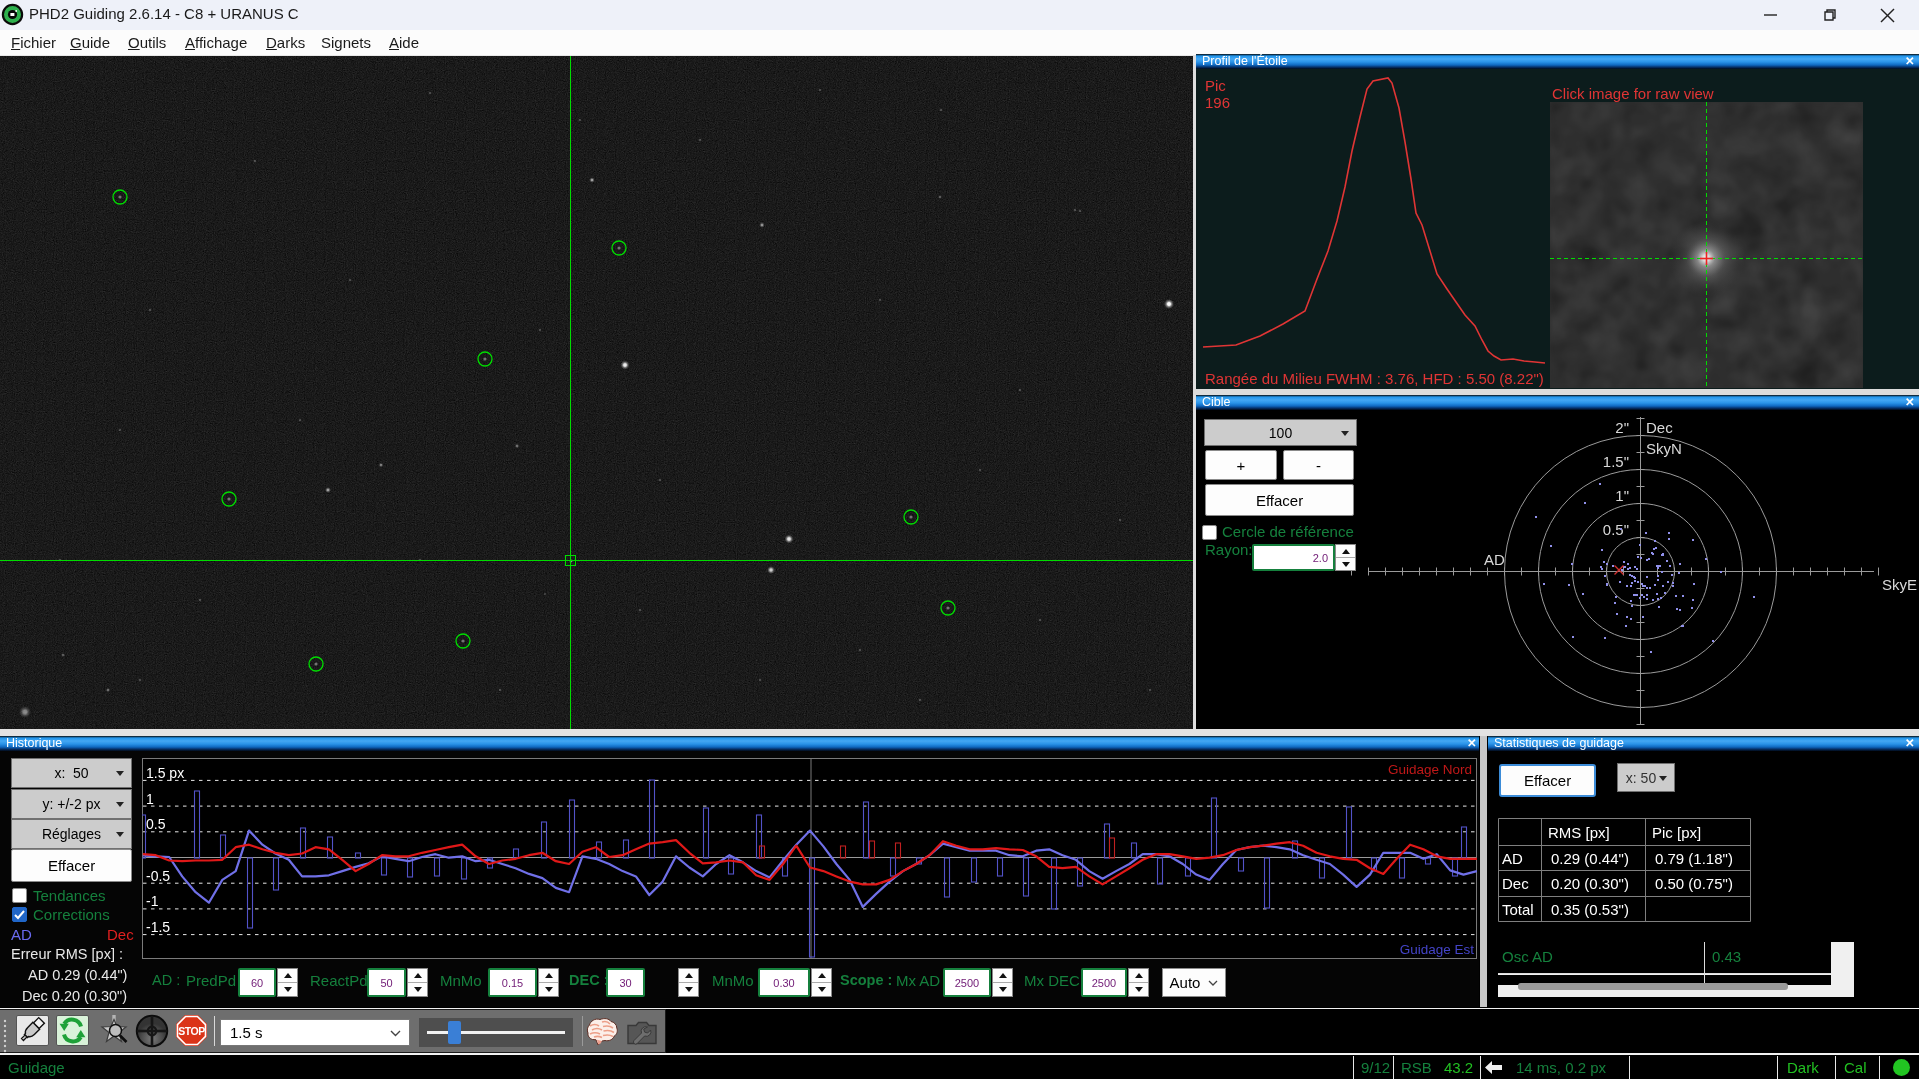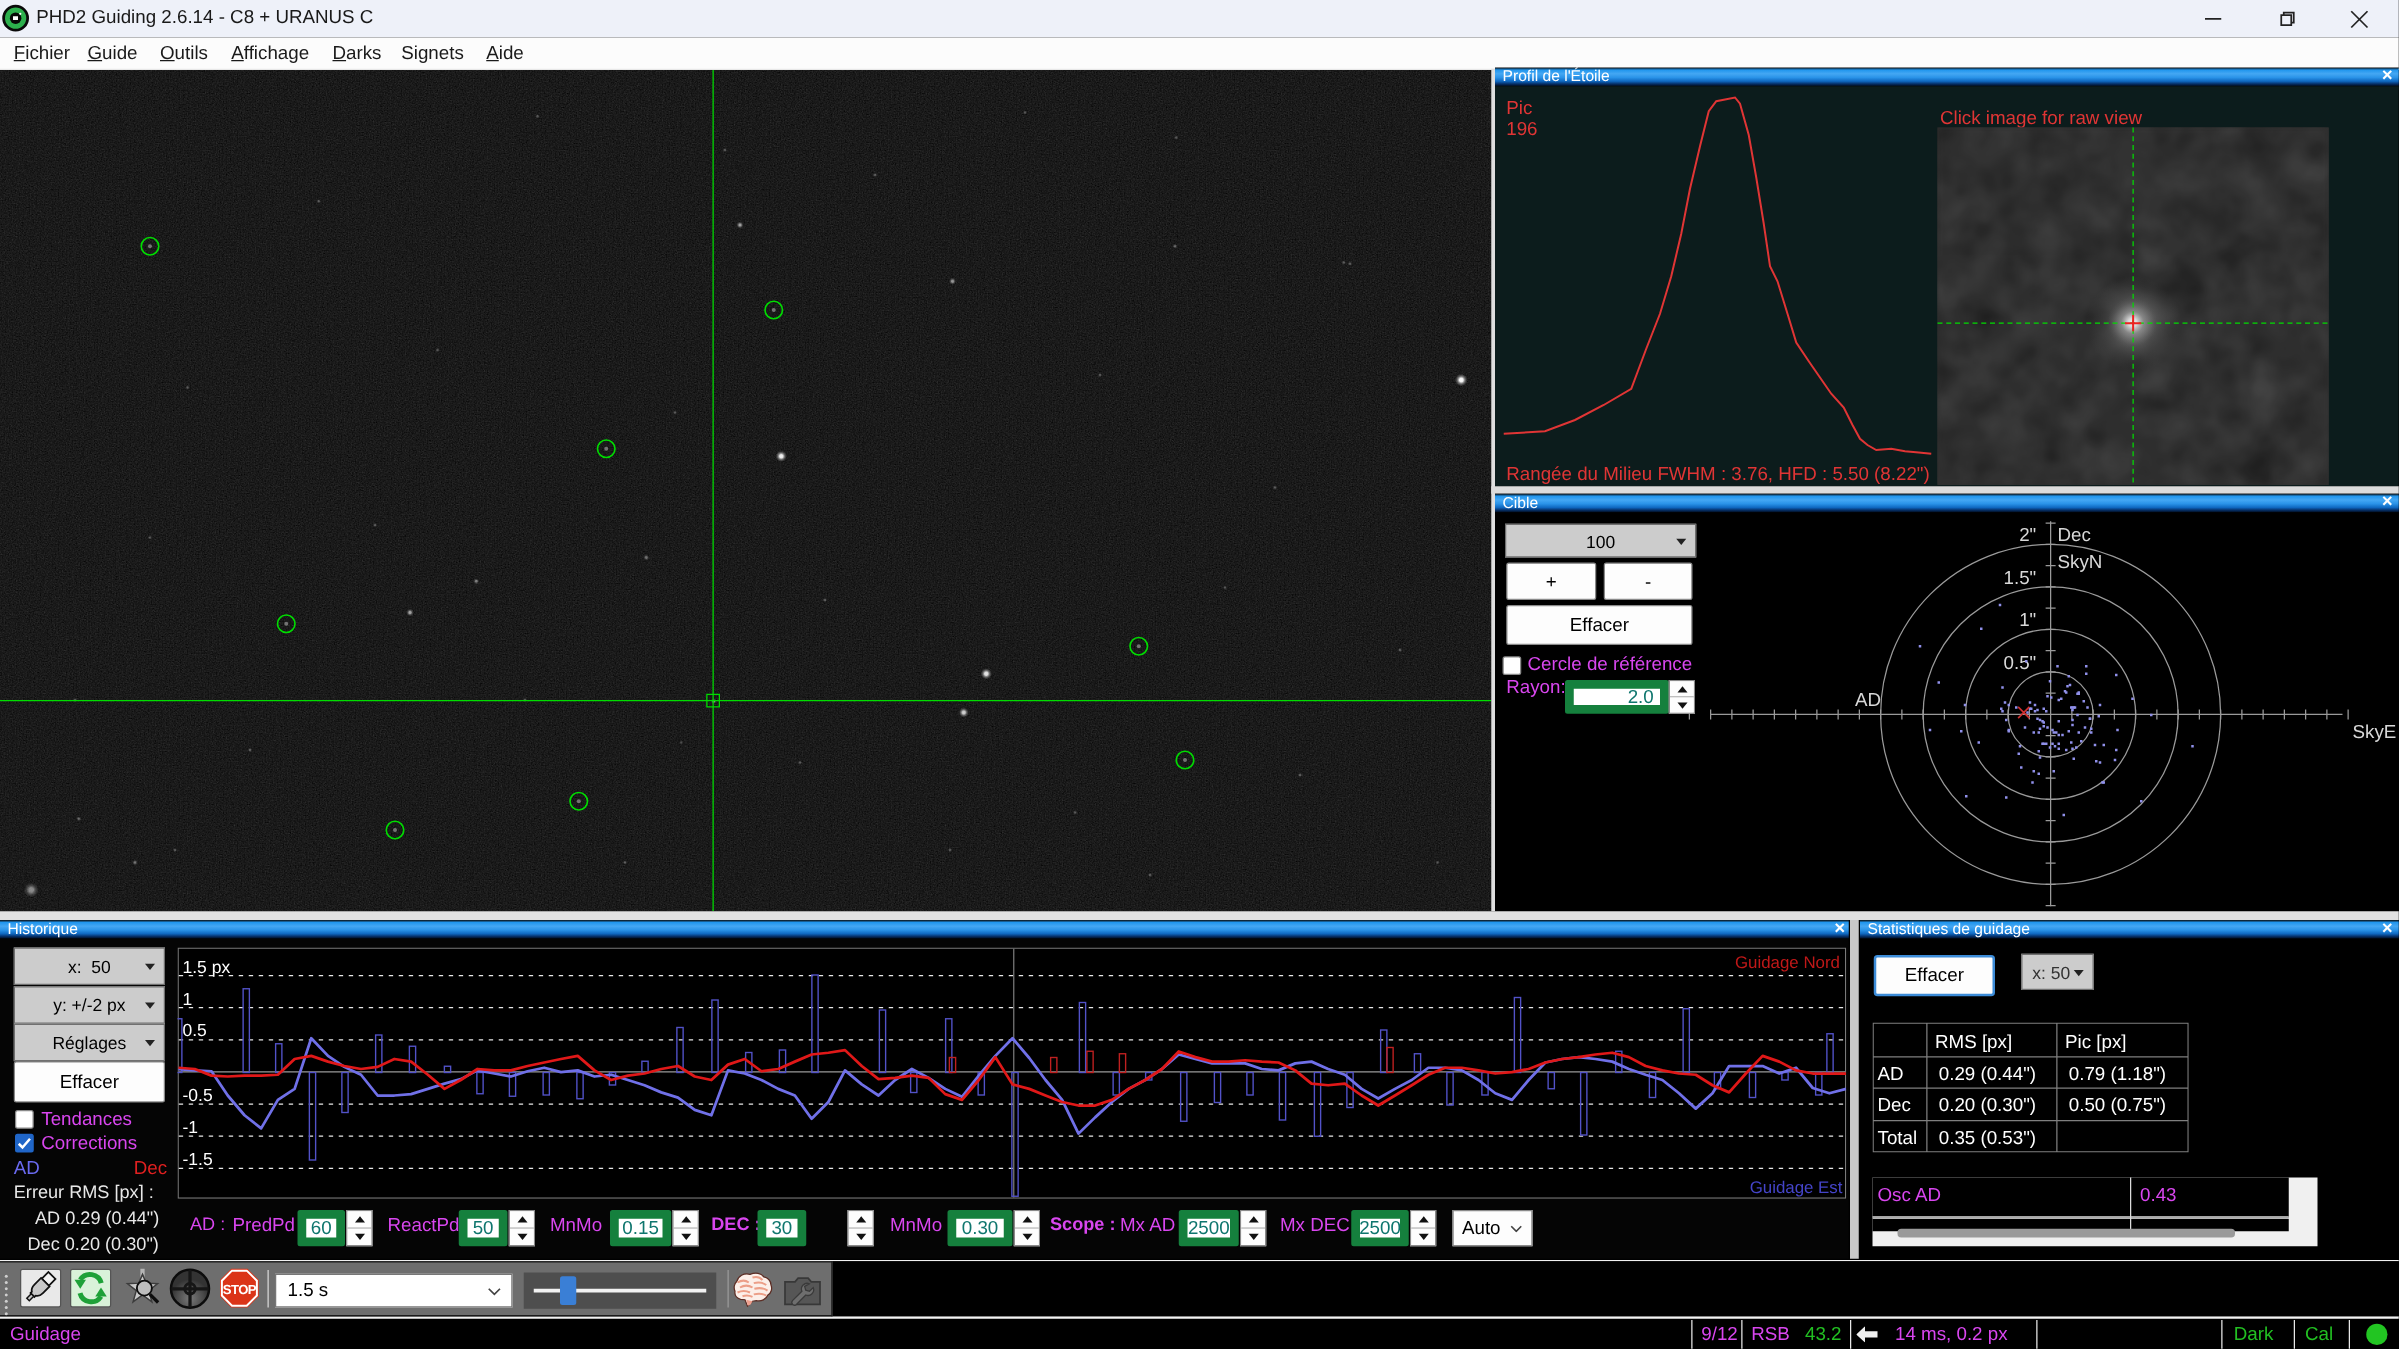--- a/index.html
+++ b/index.html
@@ -7,28 +7,28 @@
 .abs{position:absolute}
 .cap{position:absolute;height:15px;color:#fff;font-size:12.5px;line-height:14px;
  background:linear-gradient(180deg,#0a0a0a 0px,#2196ee 2px,#44a7f3 5px,#2a93e8 8px,#0f68c0 11px,#06336e 13px,#010a18 15px);
  padding-left:6px;}
 .capx{position:absolute;top:0px;color:#fff;font-size:11.5px;font-weight:bold}
 .greybtn{position:absolute;background:#cccccc;border:1px solid #707070;color:#000;
  display:flex;align-items:center;justify-content:center;font-size:14px}
 .whitebtn{position:absolute;background:#fdfdfd;border:1px solid #8a8a8a;color:#000;
  display:flex;align-items:center;justify-content:center;font-size:15px;border-radius:2px}
 .darr{width:0;height:0;border-left:4px solid transparent;border-right:4px solid transparent;border-top:5px solid #222;position:absolute;right:7px;top:50%;margin-top:-2px}
-.inp{position:absolute;background:#fff;border:7px solid #15803d;color:#0f766e;font-size:15px;
+.inp{position:absolute;background:#fff;border:2px solid #15803d;color:#701a75;font-size:11px;
  display:flex;align-items:center;justify-content:center;border-radius:2px}
 .spin{position:absolute;background:#f0f0f0;border:1px solid #8a8a8a;display:flex;flex-direction:column}
 .spin div{flex:1;display:flex;align-items:center;justify-content:center;background:#fdfdfd}
 .spin div:first-child{border-bottom:1px solid #aaa}
 .tup{width:0;height:0;border-left:4px solid transparent;border-right:4px solid transparent;border-bottom:5px solid #111}
 .tdn{width:0;height:0;border-left:4px solid transparent;border-right:4px solid transparent;border-top:5px solid #111}
-.lbl{position:absolute;color:#d946ef;font-size:15px;white-space:nowrap}
+.lbl{position:absolute;color:#15803d;font-size:15px;white-space:nowrap}
 .cb{position:absolute;width:15px;height:15px;background:#fff;border:1px solid #8a8a8a;border-radius:2px}
 </style></head><body>
 <div class="abs" style="left:0;top:0;width:1919px;height:30px;background:#eef1f9">
 <svg class="abs" style="left:1px;top:3px" width="23" height="23" viewBox="0 0 23 23">
       <circle cx="11.5" cy="11.5" r="9.6" fill="#2db04d" stroke="#0a0a0a" stroke-width="2.2"></circle>
       <circle cx="11.5" cy="11.5" r="4.6" fill="#070707"></circle>
       <rect x="9.4" y="10" width="4" height="3" fill="#fff"></rect>
       <circle cx="15.2" cy="8" r="0.9" fill="#fff"></circle>
     </svg>
 <div class="abs" style="left:29px;top:5px;font-size:15px;color:#191919">PHD2 Guiding 2.6.14 - C8 + URANUS C</div>

